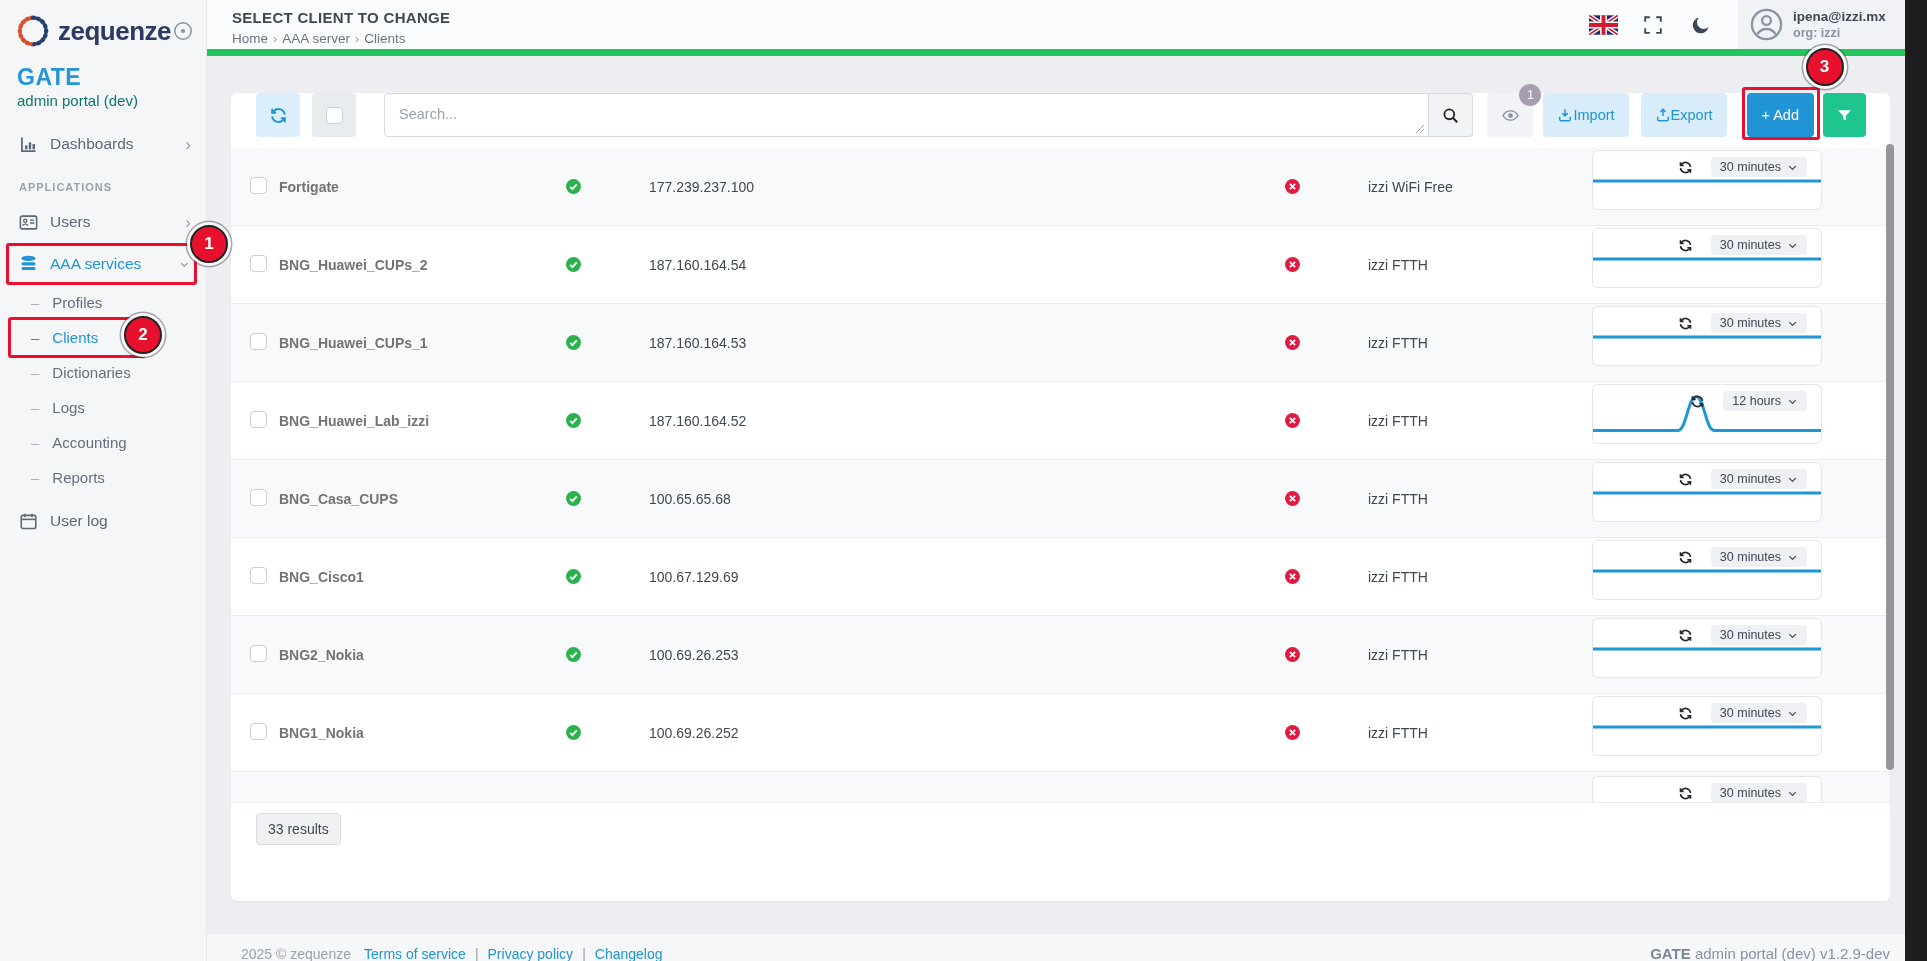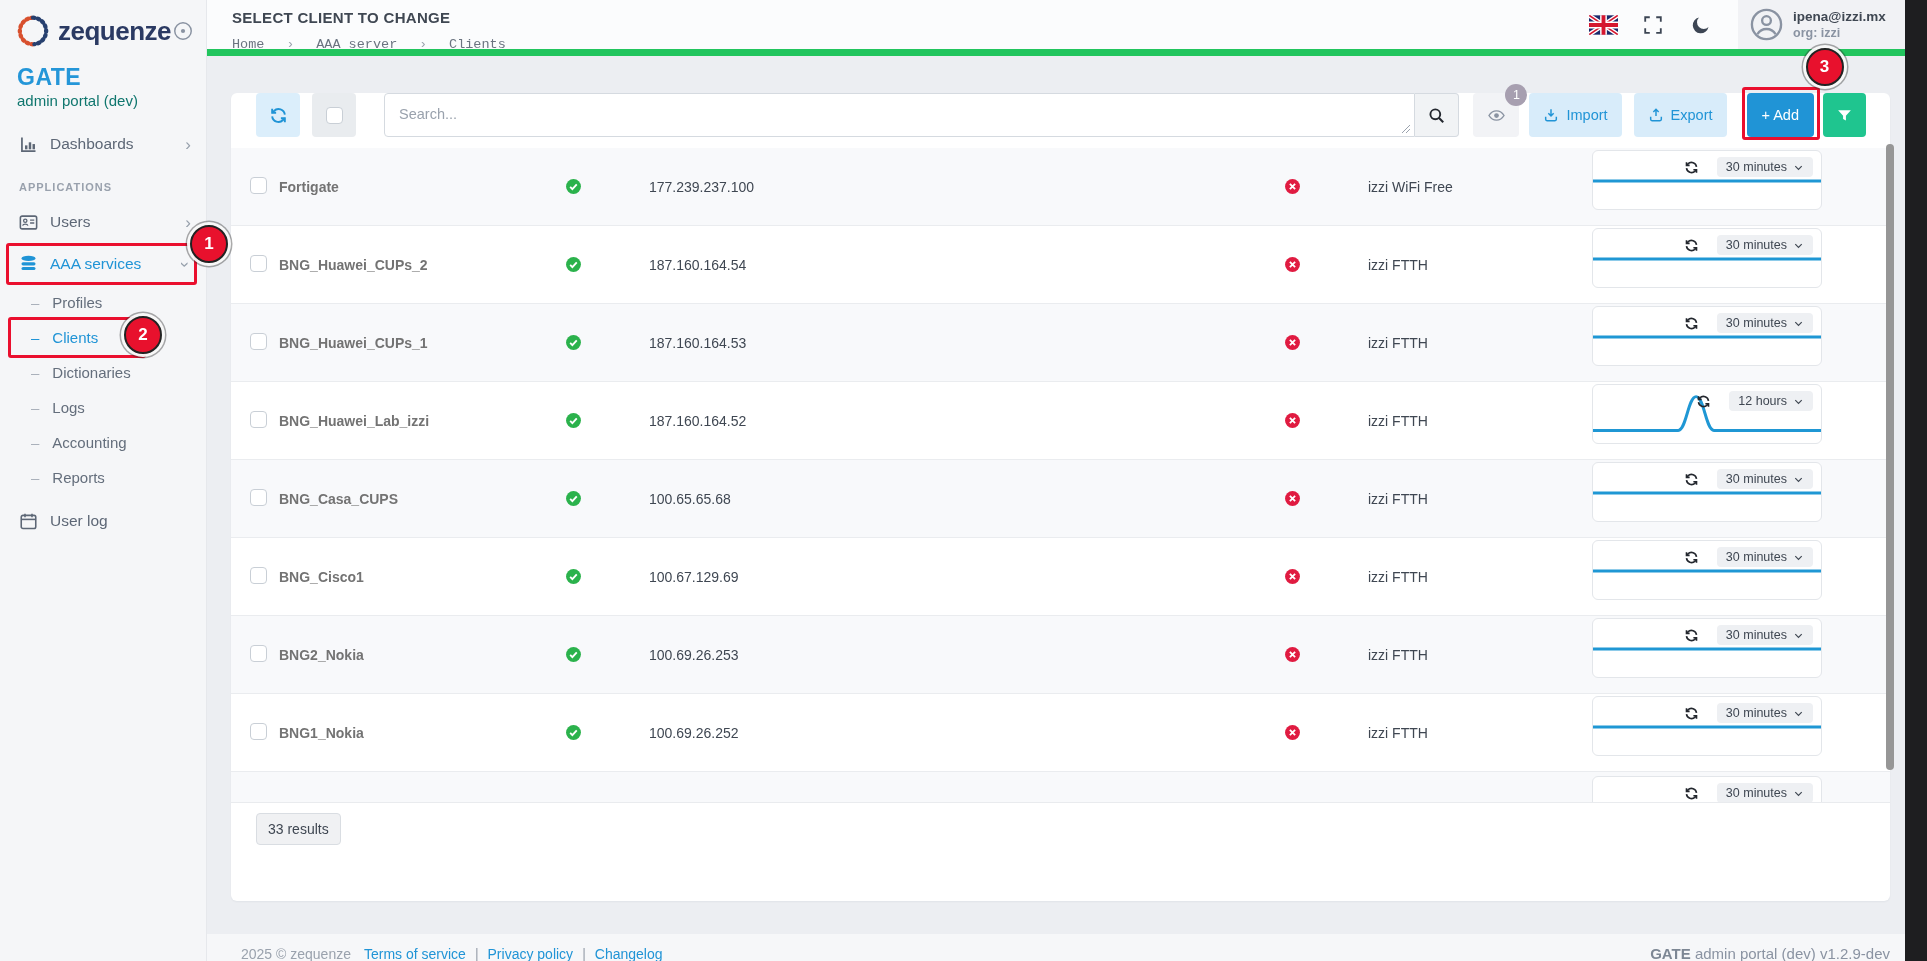--- a/index.html
+++ b/index.html
@@ -33,21 +33,21 @@
   .submenu-item .dash { color:#aab1bb; margin-right:13px; font-size:15px; }
   .submenu-item.active { color:#2094d6; }
   .submenu-item.active .dash { color:#2094d6; }
   .menu-bottom { margin-top:5px; }
 
   
   .main { flex:1; display:flex; flex-direction:column; height:961px; min-width:0; }
   .topbar { height:56px; background:#fbfcfd; border-bottom:7px solid #22c55e; display:flex; align-items:stretch; flex:none;justify-content:space-between; }
   .tb-left { padding:9px 0 0 25px; }
   .page-title { font-size:15px; font-weight:700; color:#3f4752; letter-spacing:0.3px; }
-  .breadcrumb { margin-top:11px; font-size:13.5px; color:#6b7480; display:flex; gap:22px; align-items:center;font-family:Liberation Mono, monospace; }
+  .breadcrumb { margin-top:5px; font-size:13.5px; color:#6b7480; display:flex; gap:5px; align-items:center; }
   .breadcrumb .sep { color:#9aa2ad; font-size:13px; }
   .tb-right { margin-left:auto; display:flex; align-items:center; }
   .tb-icon { width:22px; height:22px; color:#3d4654; margin-right:26px; cursor:pointer; }
   .flag { width:29px; height:20px; margin-right:24px; cursor:pointer; border-radius:1px; }
   .user-panel { width:167px; height:100%; background:#f1f2f5; display:flex; align-items:center; padding-left:11px; cursor:pointer;font-weight:bold; }
   .avatar { width:35px; height:35px; color:#8a93a2; flex:none; }
   .user-meta { margin-left:9px; }
   .user-email { font-size:13.5px; color:#3f4752; }
   .user-org { font-size:12.5px; color:#8a93a2; margin-top:2px; }
 
@@ -61,21 +61,21 @@
   .refresh-btn .icon, .search-btn .icon, .eye-btn .icon { width:19px; height:19px; }
   .cb-holder { width:44px; background:#e9ecef; border-radius:4px; margin-left:12px; display:flex; align-items:center; justify-content:center; }
   .cb { display:inline-block; width:17px; height:17px; background:#fff; border:1.5px solid #c9cfd6; border-radius:4px; cursor:pointer; }
   .search-wrap { flex:1; display:flex; margin-left:11px; position:relative;padding-left:17px; }
   .search-input { flex:1; height:44px; border:1px solid #d5dae0; border-radius:4px 0 0 4px; resize:none; overflow:hidden; padding:12px 14px; font-family:inherit; font-size:14.5px; color:#3f4752; outline:none; }
   .search-input::placeholder { color:#9aa2ad; }
   .resize-grip { position:absolute; right:49px; bottom:4px; width:10px; height:10px; clip-path:polygon(100% 0, 0 100%, 100% 100%); background:repeating-linear-gradient(135deg, transparent 0 2px, #9aa2ad 2px 3px); pointer-events:none; }
   .search-btn { width:44px; background:#f1f3f5; border:1px solid #d5dae0; border-left:none; border-radius:0 4px 4px 0; color:#23272e; }
   .eye-btn { width:46px; background:#f2f3f6; color:#8a93a2; margin-left:14px; position:relative; }
   .eye-badge { position:absolute; top:-9px; right:-8px; width:22px; height:22px; border-radius:50%; background:#a79fb0; color:#fff; font-size:12.5px; display:flex; align-items:center; justify-content:center; }
-  .soft-blue { background:#d8ecfa; color:#2094d6; font-size:14.5px; padding:0 14px; gap:7px; }
+  .soft-blue { background:#d8ecfa; color:#2094d6; font-size:14.5px; padding:0 14px; }
   .soft-blue .icon { width:16px; height:16px; }
   .import-btn { margin-left:10px; }
   .export-btn { margin-left:12px; }
   .add-btn { margin-left:20px; background:#2094d6; color:#fff; font-size:14.5px; padding:0 15px; position:relative; }
   .filter-btn { margin-left:9px; width:43px; background:#1fc58f; color:#fff; }
   .filter-btn .icon { width:17px; height:17px; }
 
   
   .grid { display:grid; grid-template-columns:48px 280px 90px 367px 262px 90px 224px 1fr; align-items:center; }
   .thead { height:36px; background:#f2f5f9; border-bottom:1px solid #e9ebee; }
@@ -83,21 +83,21 @@
   .th.plain { color:#8a93a2; cursor:default; }
   .cb-cell { padding-left:19px; }
   .trow { height:78px; border-bottom:1px solid #eaecef; background:#fff; }
   .trow.stripe { background:#f8f9fb; }
   .name { color:#737373; font-weight:600; font-size:14px; cursor:pointer; text-decoration:none; }
   .status-ic { width:17px; height:17px; margin-left:6px; display:block; }
   .cell-text { font-size:14px; color:#3f4752; }
 
   .widget { width:230px; height:60px; background:#fff; border:1px solid #e3e6ea; border-radius:6px; position:relative; margin-top:-6px; }
   .sess-cell { align-self:start; padding-top:8px; }
-  .widget-controls { position:absolute; top:6px; right:8px; display:flex; align-items:center; gap:18px; z-index:2; }
+  .widget-controls { position:absolute; top:6px; right:14px; display:flex; align-items:center; gap:18px; z-index:2; }
   .w-sync { width:15px; height:15px; color:#23272e; cursor:pointer; }
   .w-pill { display:flex; align-items:center; gap:6px; background:#eef0f3; border-radius:4px; padding:3px 9px; font-size:12.5px; color:#3f4752; cursor:pointer; }
   .w-chev { width:11px; height:11px; color:#3f4752; }
   .spark { position:absolute; left:0; top:0; width:100%; height:100%; border-radius:6px; }
 
   .partial-row { height:30px; overflow:hidden; background:#f8f9fb; padding-left:1361px; }
   .partial-row .widget { margin-top:4px; }
 
   .results-bar { border-top:1px solid #e9ebee; background:#fff; padding:10px 0 0 25px; height:50px; border-radius:0 0 6px 6px; }
   .results-badge { display:inline-block; background:#f0f1f3; border:1px solid #d9dde2; border-radius:4px; padding:7px 11px; font-size:14px; color:#3f4752; }

